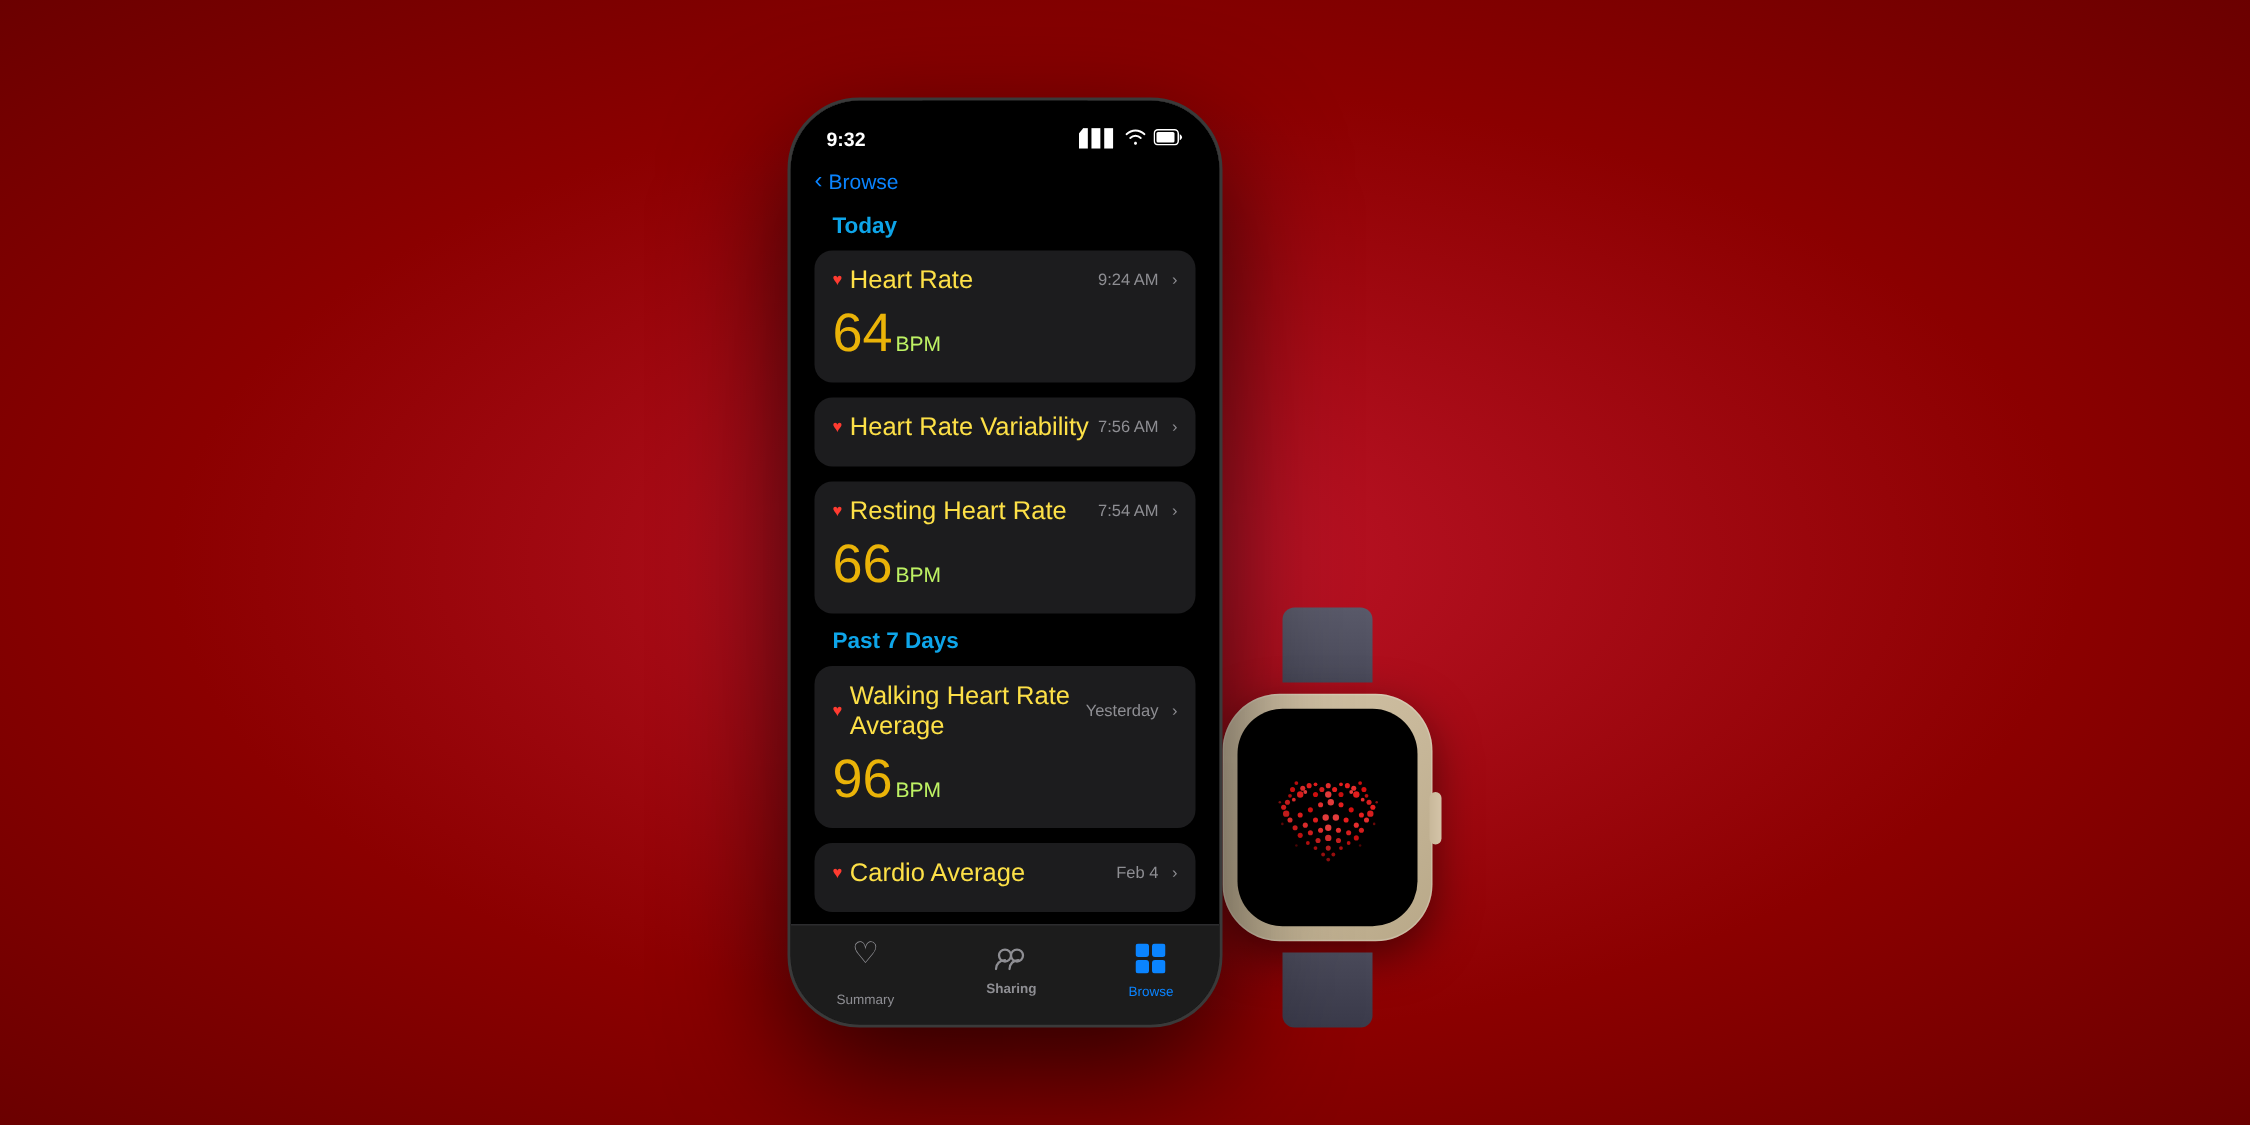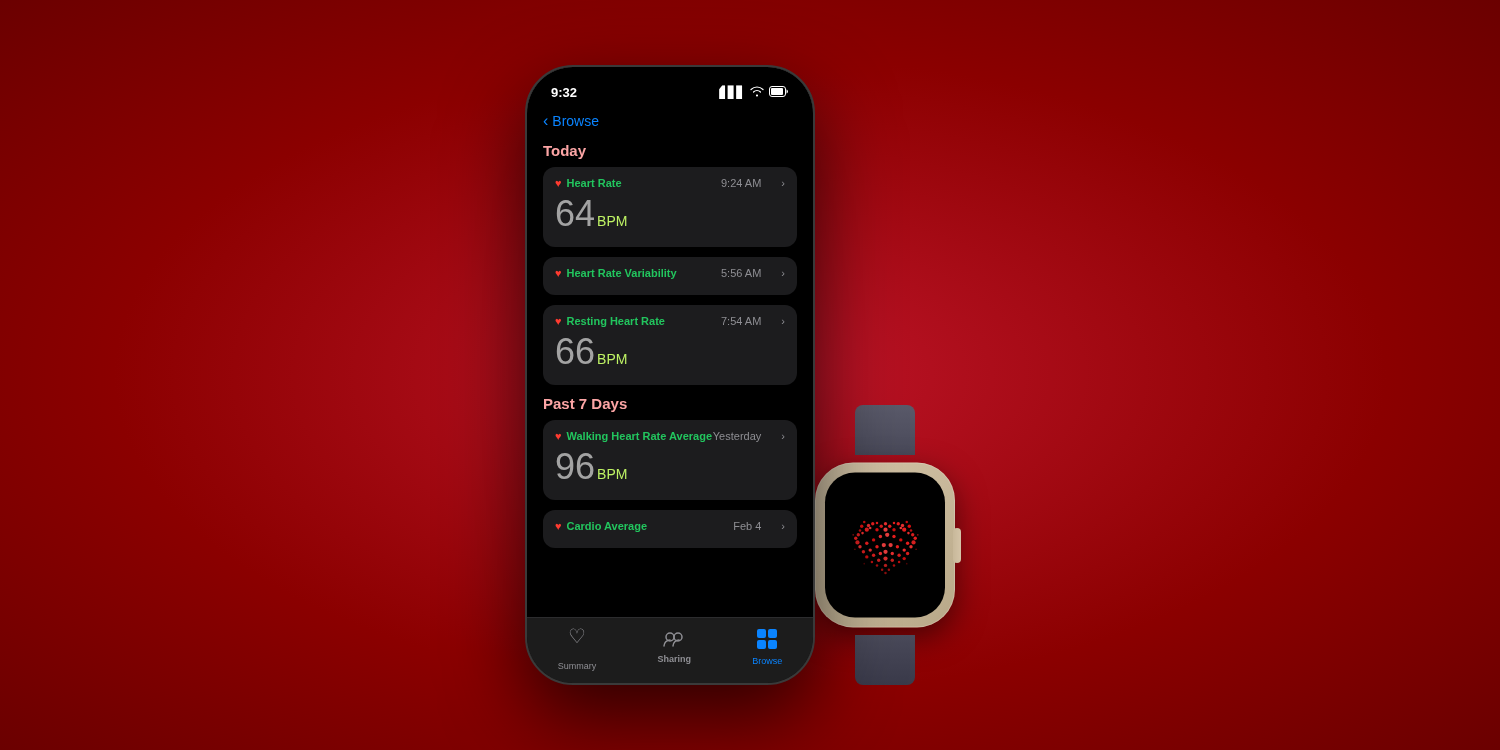--- a/index.html
+++ b/index.html
@@ -113,22 +113,22 @@
 
     .scroll-area {
       flex: 1;
       overflow-y: hidden;
       padding: 0 16px;
     }
 
     .section-header {
       font-size: 15px;
       font-weight: 600;
-      color: #fca5a5;
-      margin: 8px 0 8px;
+      color: #0ea5e9;
+      margin: 8px 12px 8px;
     }
 
     .metric-card {
       background: #1c1c1e;
       border-radius: 12px;
       padding: 10px 12px 12px;
       margin-bottom: 10px;
     }
 
     .metric-card-header {
@@ -145,48 +145,48 @@
       font-size: 12px;
       font-weight: 500;
     }
 
     .heart-icon {
       color: #ff3b30;
       font-size: 11px;
     }
 
     .metric-label-text {
-      color: #22c55e;
-      font-size: 11px;
-      font-weight: 700;
+      color: #fde047;
+      font-size: 17px;
+      font-weight: 400;
     }
 
     .metric-time {
       color: #8e8e93;
       font-size: 11px;
       display: flex;
       align-items: center;
-      gap: 20px;
+      gap: 9px;
     }
 
     .chevron-right {
       color: #8e8e93;
       font-size: 11px;
     }
 
     .metric-value {
       display: flex;
       align-items: baseline;
       gap: 2px;
     }
 
     .metric-number {
       font-size: 36px;
       font-weight: 300;
-      color: #a3a3a3;
+      color: #eab308;
     }
 
     .metric-unit {
       font-size: 14px;
       font-weight: 400;
       color: #bef264;
     }
 
     .tab-bar {
       display: flex;
@@ -367,21 +367,21 @@
             </div>
           </div>
 
           <div class="metric-card">
             <div class="metric-card-header">
               <div class="metric-label">
                 <span class="heart-icon">♥</span>
                 <span class="metric-label-text">Heart Rate Variability</span>
               </div>
               <div class="metric-time">
-                <span>5:56 AM</span>
+                <span>7:56 AM</span>
                 <span class="chevron-right">›</span>
               </div>
             </div>
           </div>
 
           <div class="metric-card">
             <div class="metric-card-header">
               <div class="metric-label">
                 <span class="heart-icon">♥</span>
                 <span class="metric-label-text">Resting Heart Rate</span>

